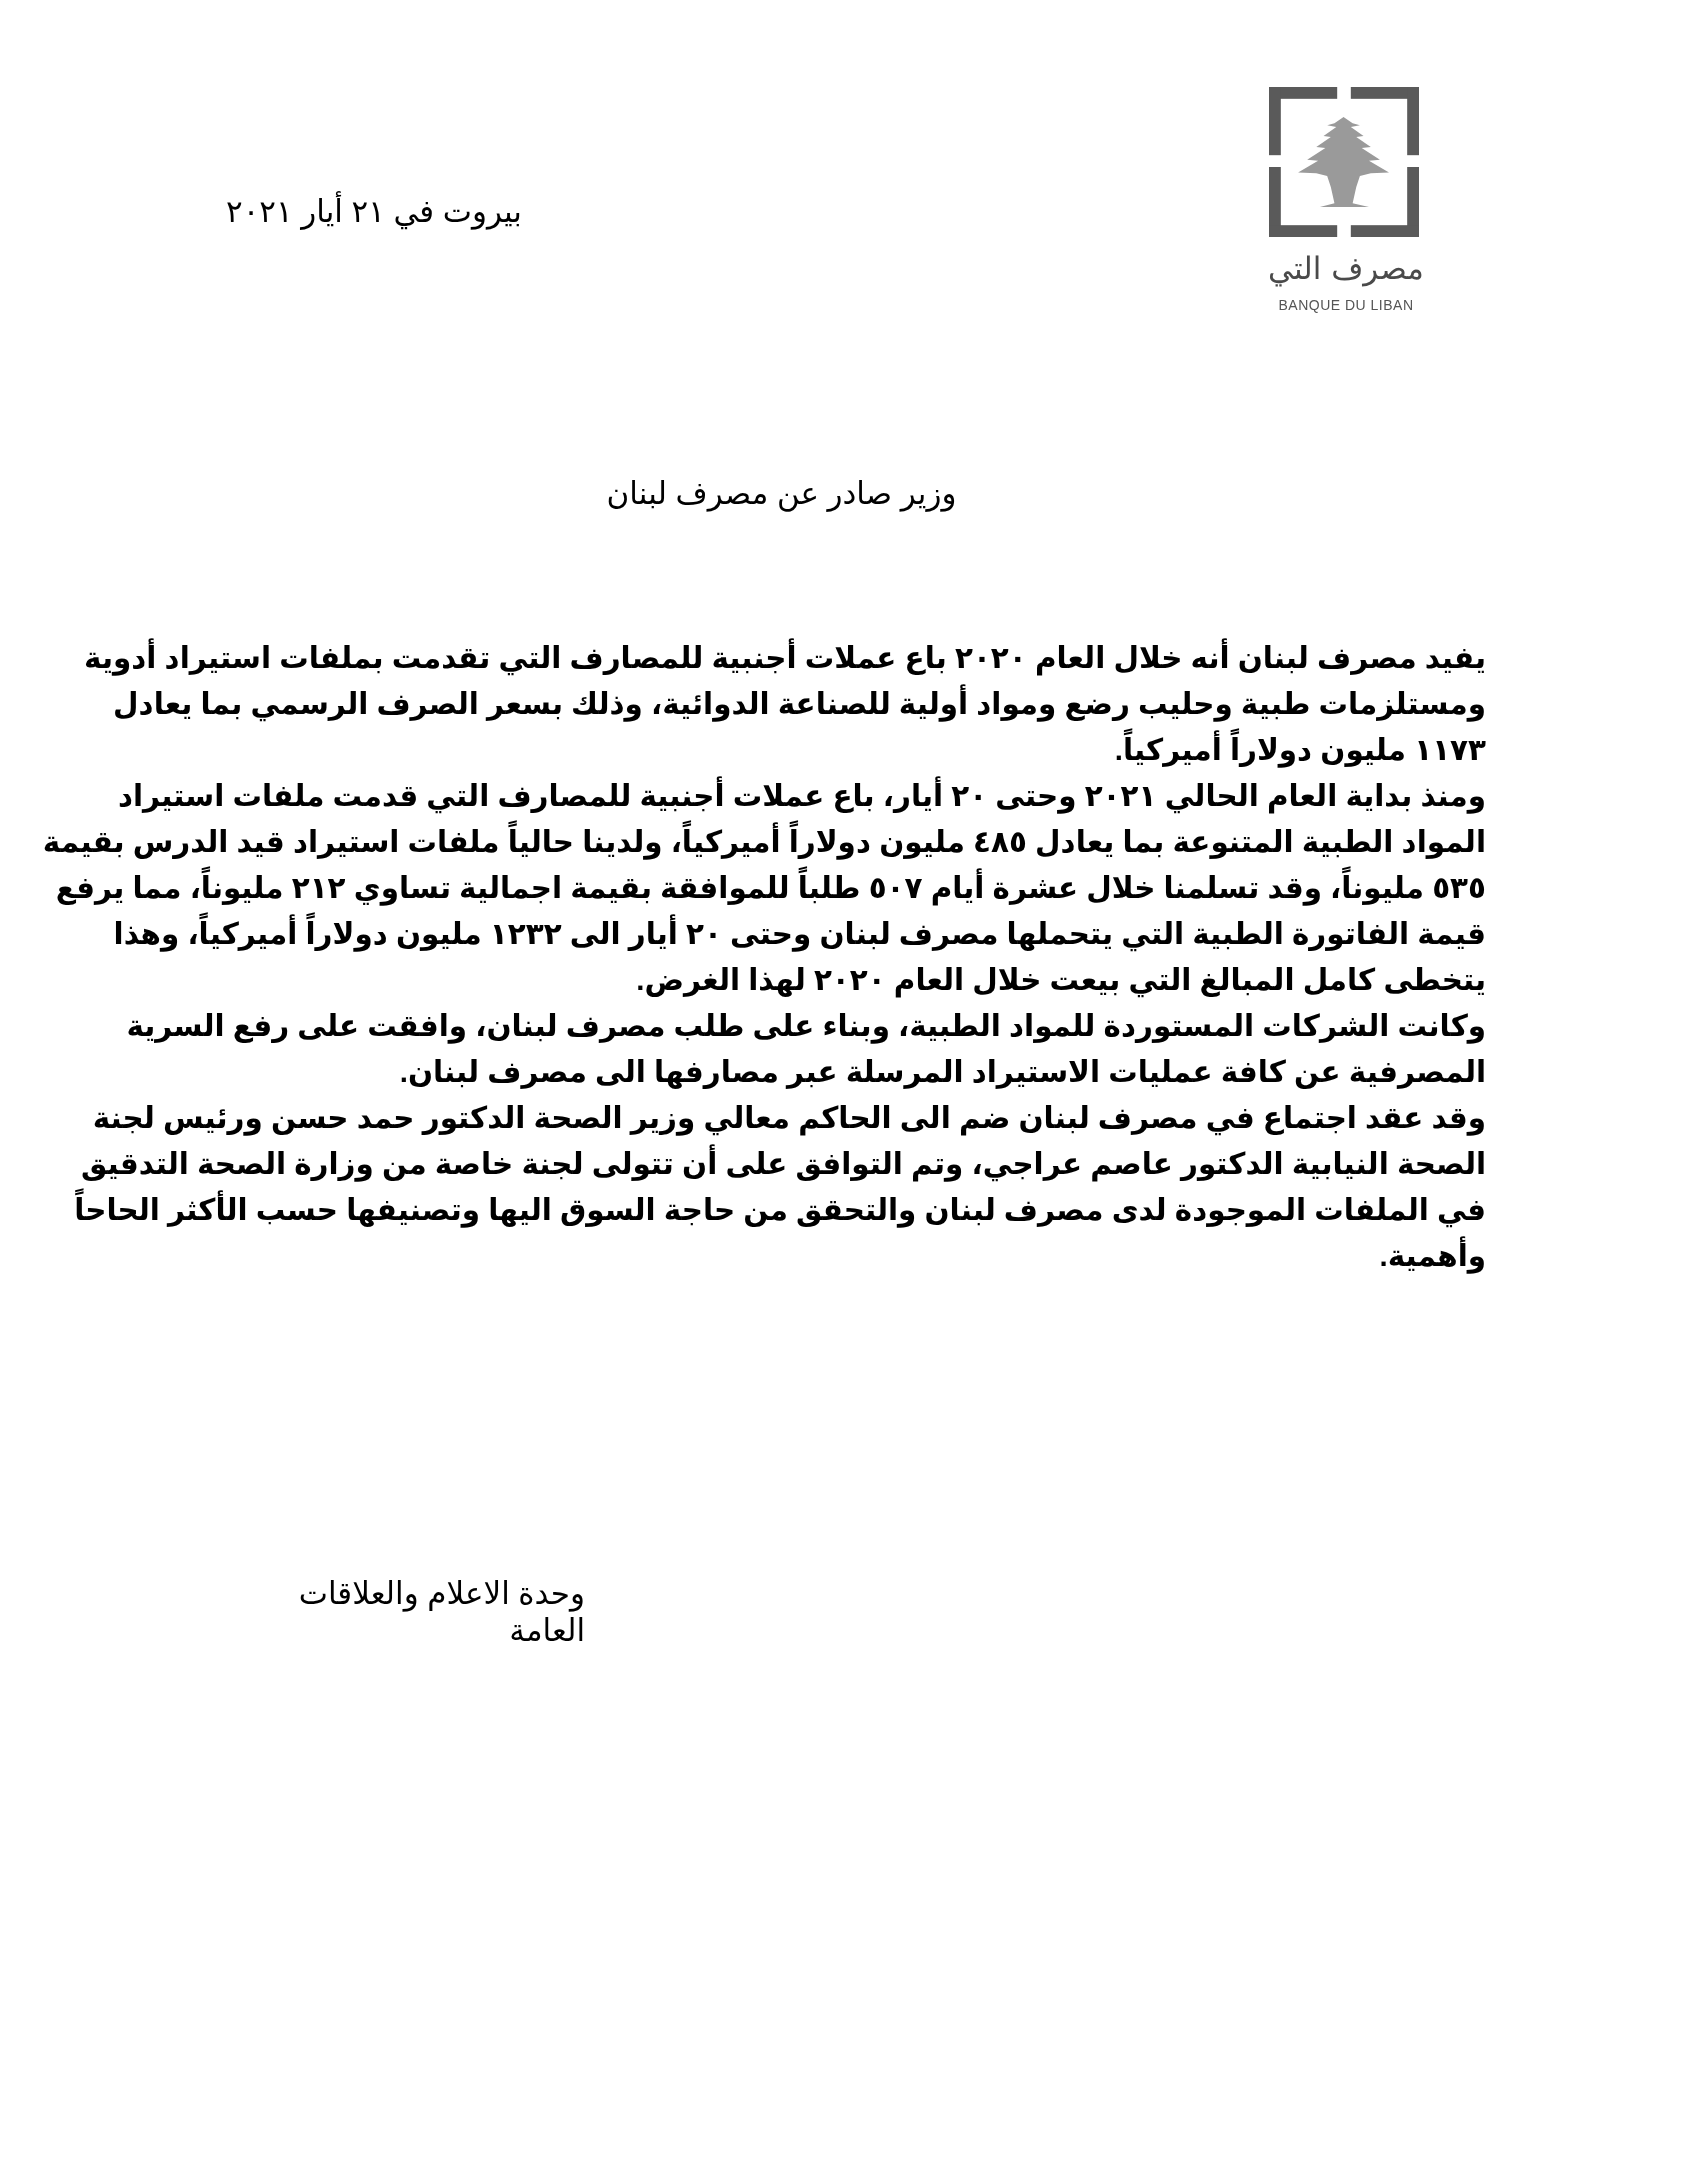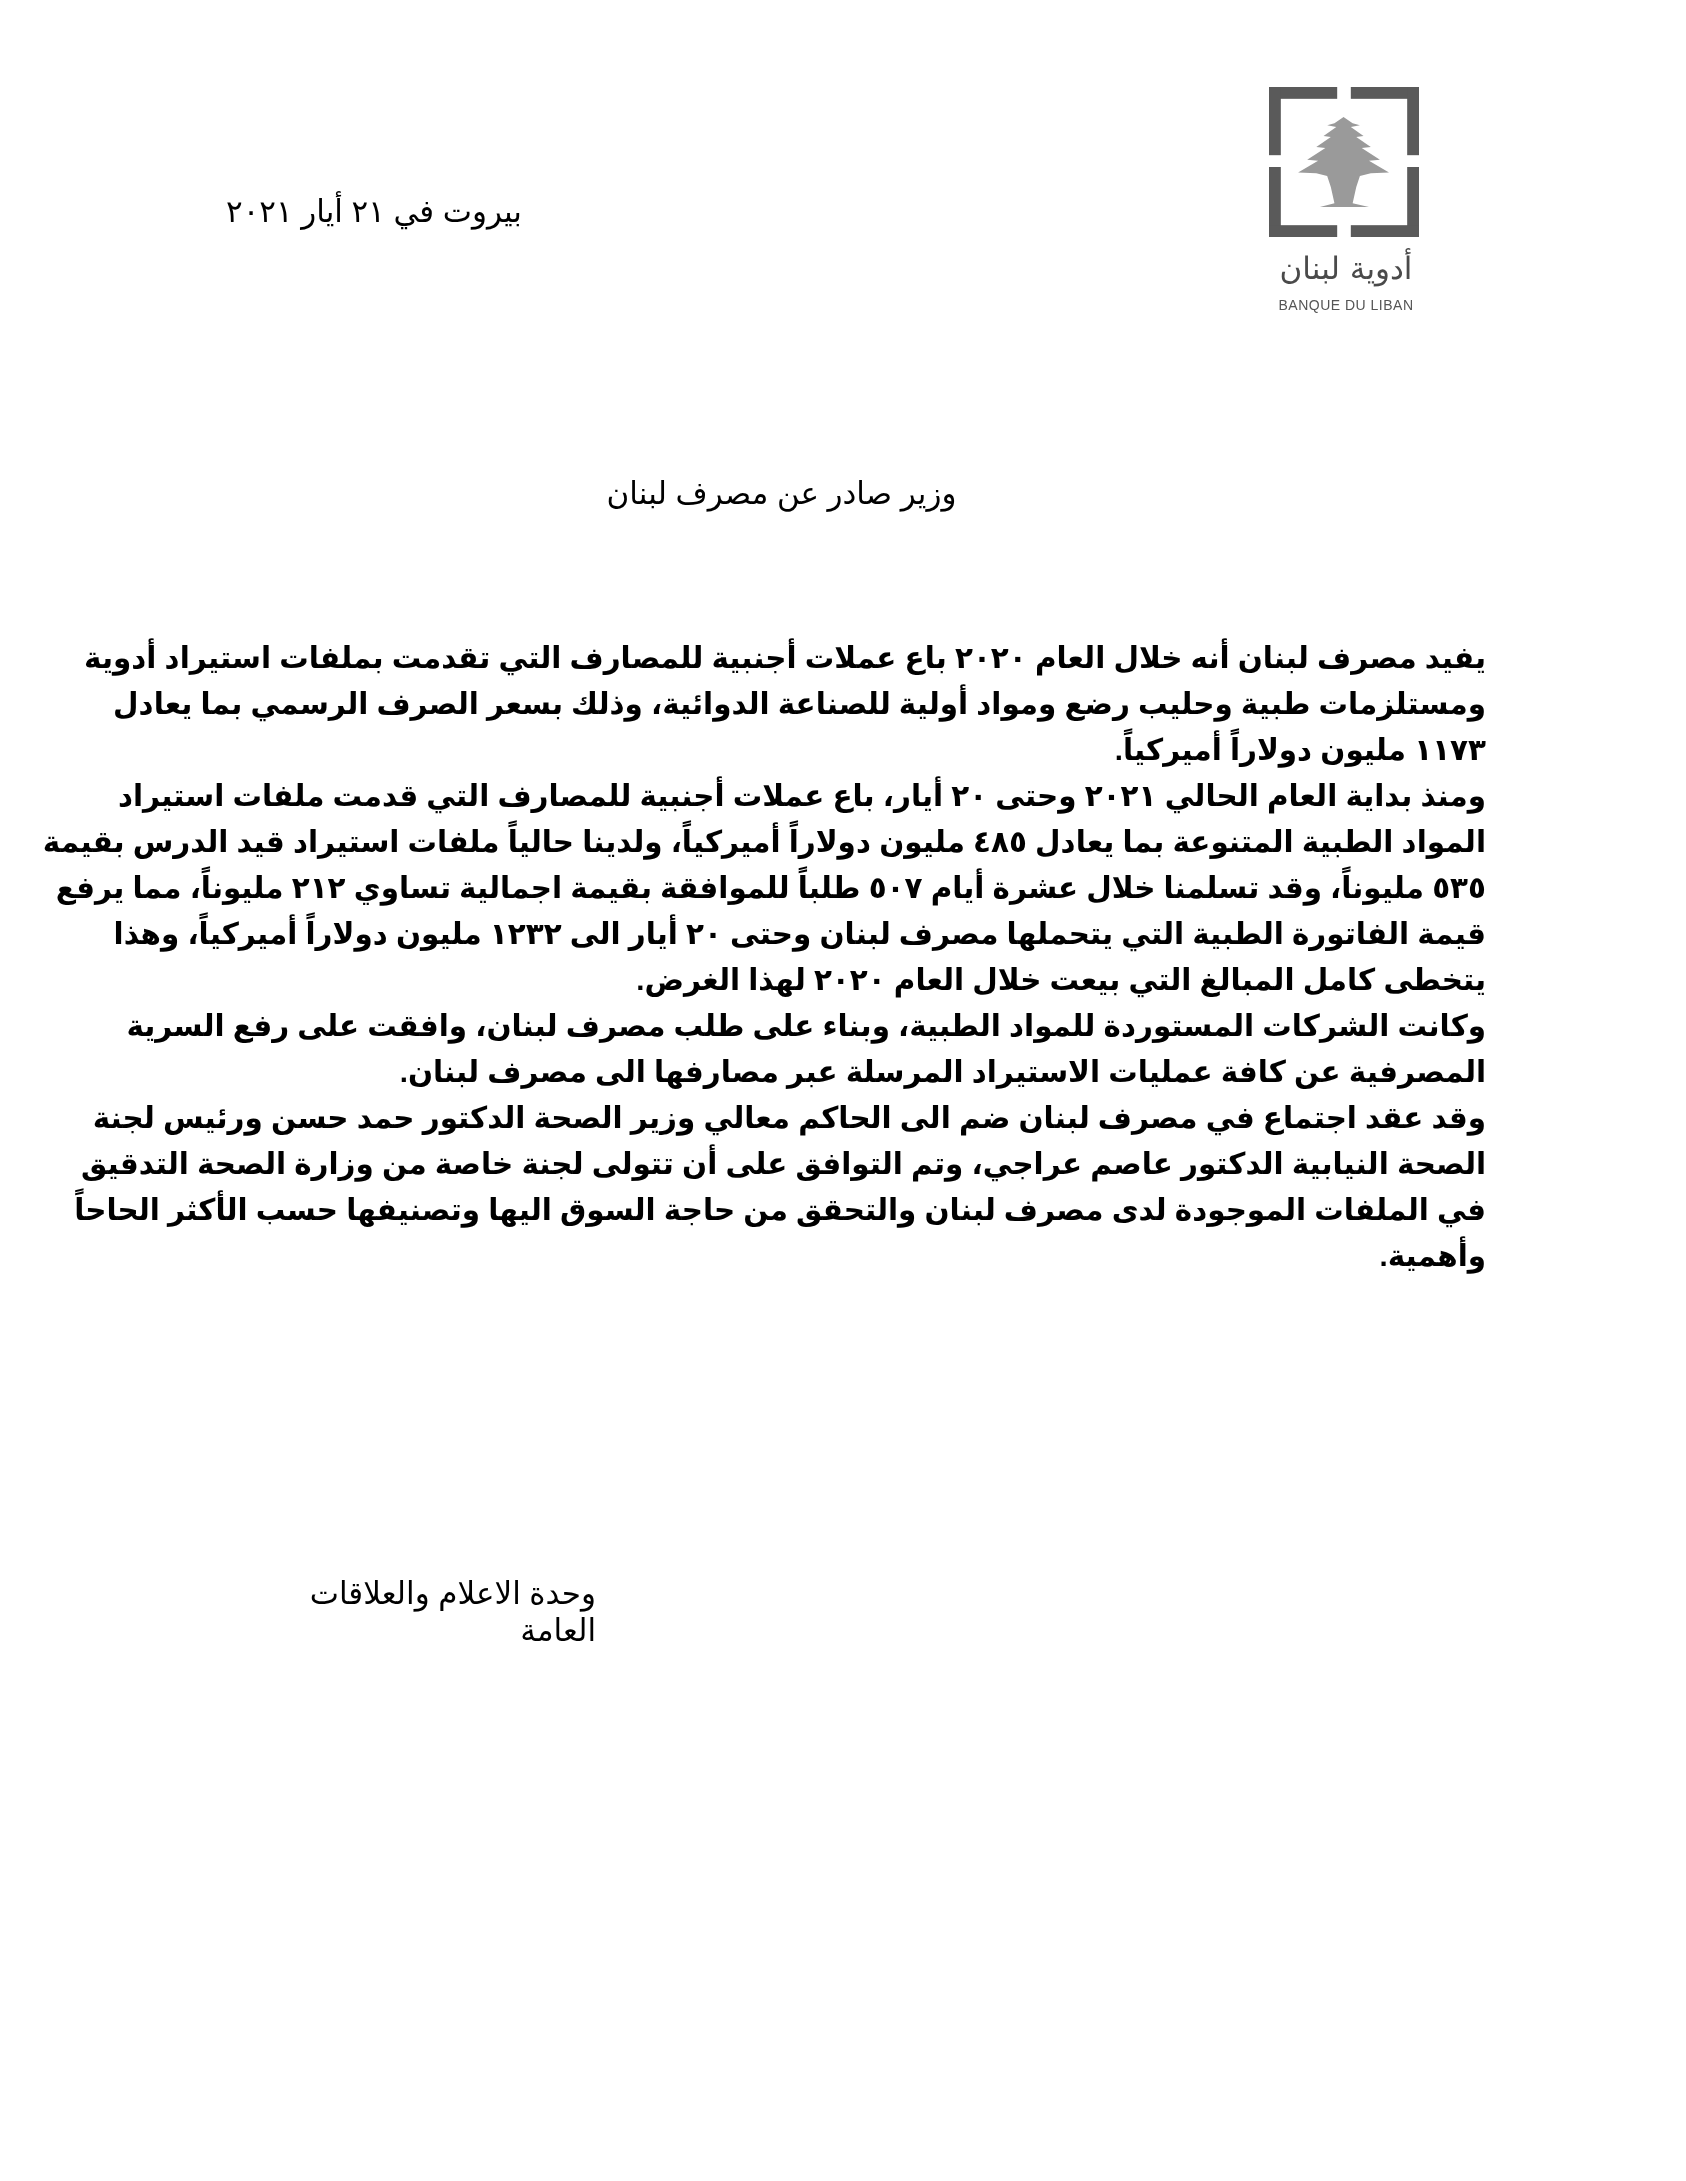--- a/index.html
+++ b/index.html
@@ -27,21 +27,21 @@
     direction: rtl; font-size: 31px;
   }
   .body-text {
     position: absolute; left: 227px; top: 635px; width: 1259px;
     direction: rtl; font-size: 30px; line-height: 46px;
     font-weight: bold; letter-spacing: -0.7px; transform: scaleX(0.98); transform-origin: right;
   }
   .line { display: block; text-align: justify; text-align-last: justify; white-space: nowrap; }
   .line.last { text-align-last: right; }
   .signature {
-    position: absolute; left: 232px; top: 1575px; width: 364px; text-align: right;
+    position: absolute; left: 221px; top: 1575px; width: 364px; text-align: right;
     direction: rtl; font-size: 31px;
   }
 </style>
 </head>
 <body>
 
 <div class="logo">
   <svg class="logo-frame" viewBox="0 0 165 165">
     <g id="frame" fill="#5a5a5a">
       <rect x="0" y="0" width="75" height="13"></rect>
@@ -50,21 +50,21 @@
       <rect x="152" y="0" width="13" height="75"></rect>
       <rect x="0" y="88" width="13" height="77"></rect>
       <rect x="152" y="88" width="13" height="77"></rect>
       <rect x="0" y="152" width="75" height="13"></rect>
       <rect x="90" y="152" width="75" height="13"></rect>
     </g>
     <g fill="#9a9a9a">
       <path d="M82 33 L92 40 L100 42 L90 44 L104 54 L96 55 L112 66 L102 67 L122 80 L110 81 L132 94 L112 95 L100 98 L96 110 L92 128 L110 132 L56 132 L72 128 L68 110 L64 98 L52 95 L32 94 L54 81 L42 80 L62 67 L52 66 L68 55 L60 54 L74 44 L64 42 L72 40 Z"></path>
     </g>
   </svg>
-  <div class="logo-ar">أدوية لبنان</div>
+  <div class="logo-ar">مصرف التي</div>
   <div class="logo-en">BANQUE DU LIBAN</div>
 </div>
 
 <div class="date">بيروت في ٢١ أيار ٢٠٢١</div>
 
 <div class="title">وزير صادر عن مصرف لبنان</div>
 
 <div class="body-text" id="body">
     <span class="line">يفيد مصرف لبنان أنه خلال العام ٢٠٢٠ باع عملات أجنبية للمصارف التي تقدمت بملفات استيراد أدوية</span>
     <span class="line">ومستلزمات طبية وحليب رضع ومواد أولية للصناعة الدوائية، وذلك بسعر الصرف الرسمي بما يعادل</span>

